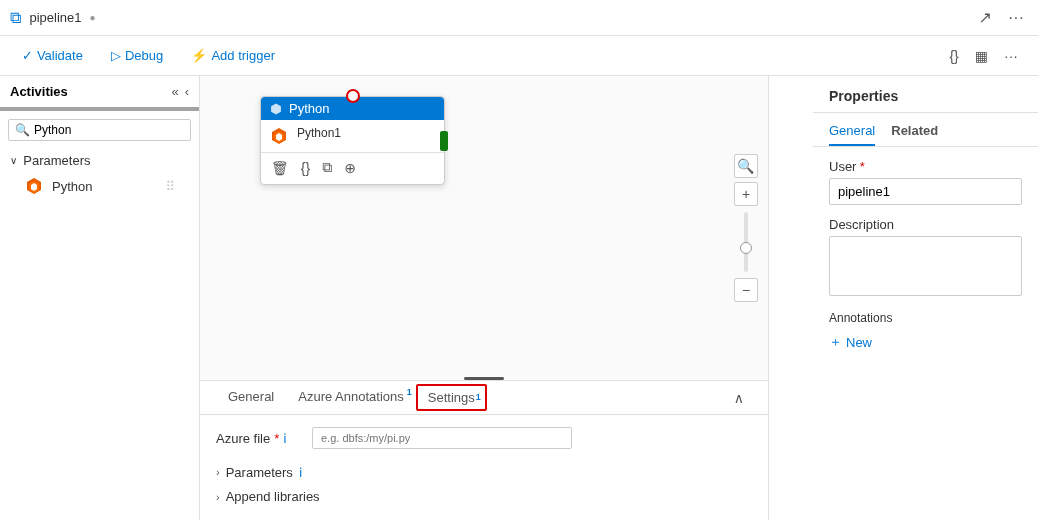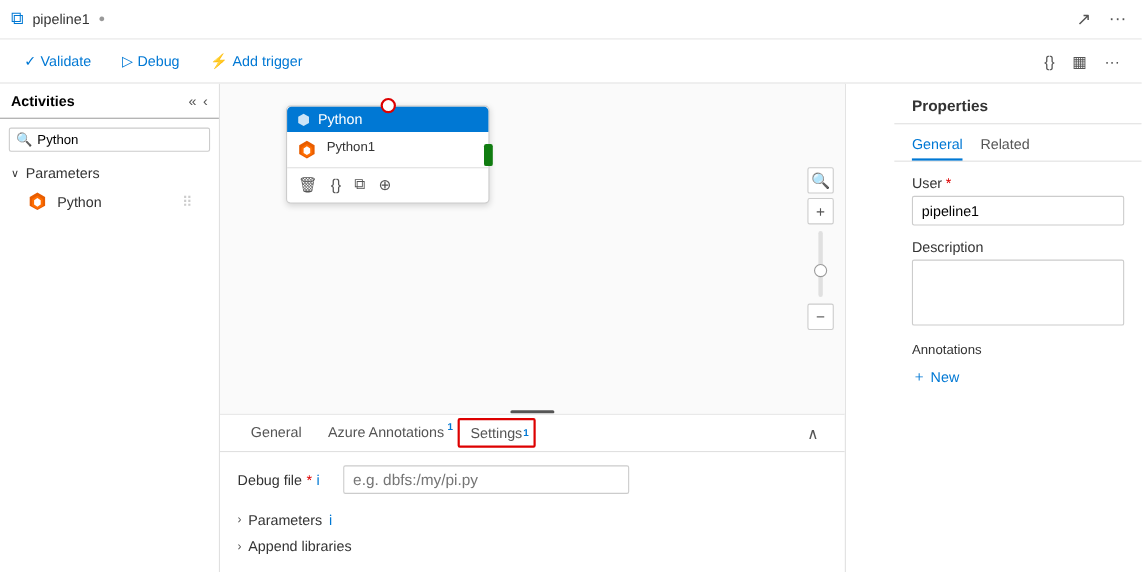--- a/index.html
+++ b/index.html
@@ -36,21 +36,21 @@
     
     .main-content { display: flex; flex: 1; overflow: hidden; }
 
     
     .sidebar {
       width: 200px; border-right: 1px solid #e0e0e0;
       display: flex; flex-direction: column; background: #fff;
     }
     .sidebar-header {
       display: flex; align-items: center; justify-content: space-between;
-      padding: 8px 10px; border-bottom: 1px solid #a3a3a3;
+      padding: 8px 10px; border-bottom: 4px solid #a3a3a3;
     }
     .sidebar-title { font-weight: 600; font-size: 13px; }
     .sidebar-icons { display: flex; gap: 6px; color: #555; cursor: pointer; }
     .search-box {
       margin: 8px; border: 1px solid #ccc; border-radius: 2px;
       display: flex; align-items: center; padding: 3px 6px; gap: 4px;
     }
     .search-box input {
       border: none; outline: none; font-size: 12px; flex: 1;
     }
@@ -145,42 +145,42 @@
     }
     .bottom-collapse-btn {
       margin-left: auto; background: none; border: none;
       cursor: pointer; font-size: 14px; color: #555; padding: 4px 8px;
     }
     .bottom-content { padding: 12px 16px; }
     .field-row { display: flex; align-items: center; gap: 16px; margin-bottom: 10px; }
     .field-label { color: #333; font-size: 13px; min-width: 80px; display: flex; align-items: center; gap: 4px; }
     .field-input {
       border: 1px solid #ccc; border-radius: 2px;
-      padding: 4px 8px; font-size: 14px; width: 260px; color: #999;
+      padding: 4px 8px; font-size: 11px; width: 260px; color: #999;
     }
     .expandable-row {
       display: flex; align-items: center; gap: 6px;
       padding: 4px 0; cursor: pointer; color: #333; font-size: 13px;
     }
     .expand-arrow { font-size: 11px; color: #555; }
 
     
     .properties-panel {
       width: 270px; border-left: 1px solid #e0e0e0;
       background: #fff; display: flex; flex-direction: column; padding-left: 44px;
     }
     .props-header { padding: 12px 16px 8px; border-bottom: 1px solid #e0e0e0; }
     .props-title { font-weight: 600; font-size: 14px; color: #333; }
     .props-tabs {
       display: flex; gap: 16px; padding: 4px 16px 0;
       border-bottom: 1px solid #e0e0e0;
     }
     .props-tab {
       padding: 6px 0; font-size: 13px; cursor: pointer;
-      color: #555; border-bottom: 2px solid transparent;
+      color: #555; border-bottom: 2px solid transparent; font-weight: bold;
     }
     .props-tab.active {
       color: #0078d4; border-bottom: 2px solid #0078d4; font-weight: 500;
     }
     .props-body { padding: 12px 16px; flex: 1; }
     .prop-label { font-size: 12px; color: #333; margin-bottom: 4px; }
     .prop-input {
       width: 100%; border: 1px solid #ccc; border-radius: 2px;
       padding: 5px 8px; font-size: 13px; margin-bottom: 12px; outline: none;
     }
@@ -313,21 +313,21 @@
         </div>
         <div class="bottom-tab" style="border:2px solid #d00; border-radius:2px; padding:4px 10px; position:relative;">
           <span>Settings</span>
           <span class="tab-badge">1</span>
         </div>
         <button class="bottom-collapse-btn">∧</button>
       </div>
       <div class="bottom-content">
         <div class="field-row">
           <span class="field-label">
-            <span>Debug file</span>
+            <span>Azure file</span>
             <span style="color:#d00;">*</span>
             <span style="color:#0078d4; cursor:pointer;">ℹ</span>
           </span>
           <input type="text" class="field-input" placeholder="e.g. dbfs:/my/pi.py" style="">
         </div>
         <div class="expandable-row">
           <span class="expand-arrow">›</span>
           <span>Parameters</span>
           <span style="color:#0078d4; cursor:pointer;">ℹ</span>
         </div>

